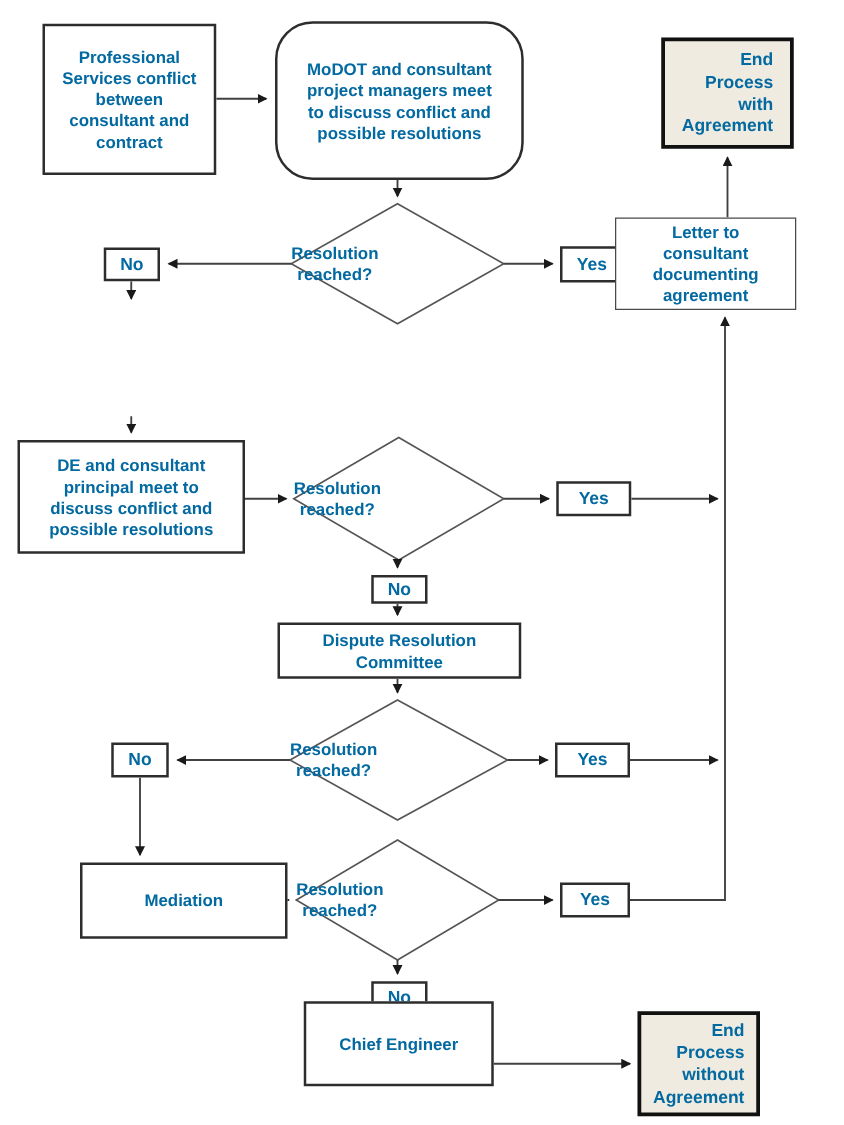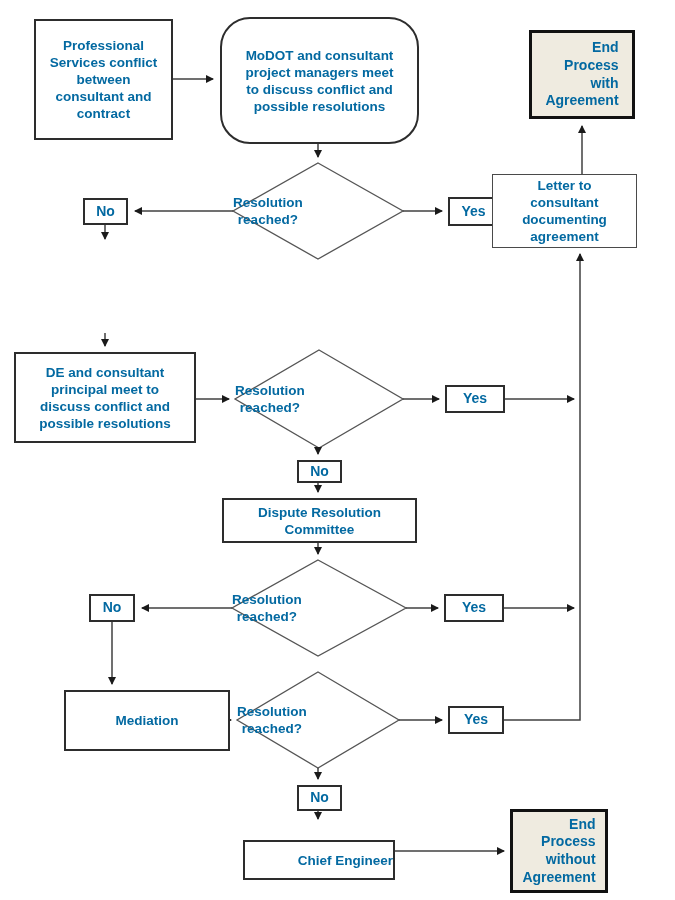--- a/index.html
+++ b/index.html
@@ -167,21 +167,21 @@
   </div>
 
   <div class="node small" style="left:448px; top:706px; width:56px; height:28px;">
     <span class="label label-lg">Yes</span>
   </div>
 
   <div class="node small" style="left:297px; top:785px; width:45px; height:26px;">
     <span class="label label-lg">No</span>
   </div>
 
-  <div class="node box" style="left:243px; top:840px; width:152px; height:40px;justify-content:flex-end;">
+  <div class="node box" style="left:243px; top:801px; width:152px; height:68px;">
     <span class="label">Chief Engineer</span>
   </div>
 
   <div class="node end" style="left:510px; top:809px; width:98px; height:84px;">
     <span class="label label-lg">End
 Process
 without
 Agreement</span>
   </div>
 

